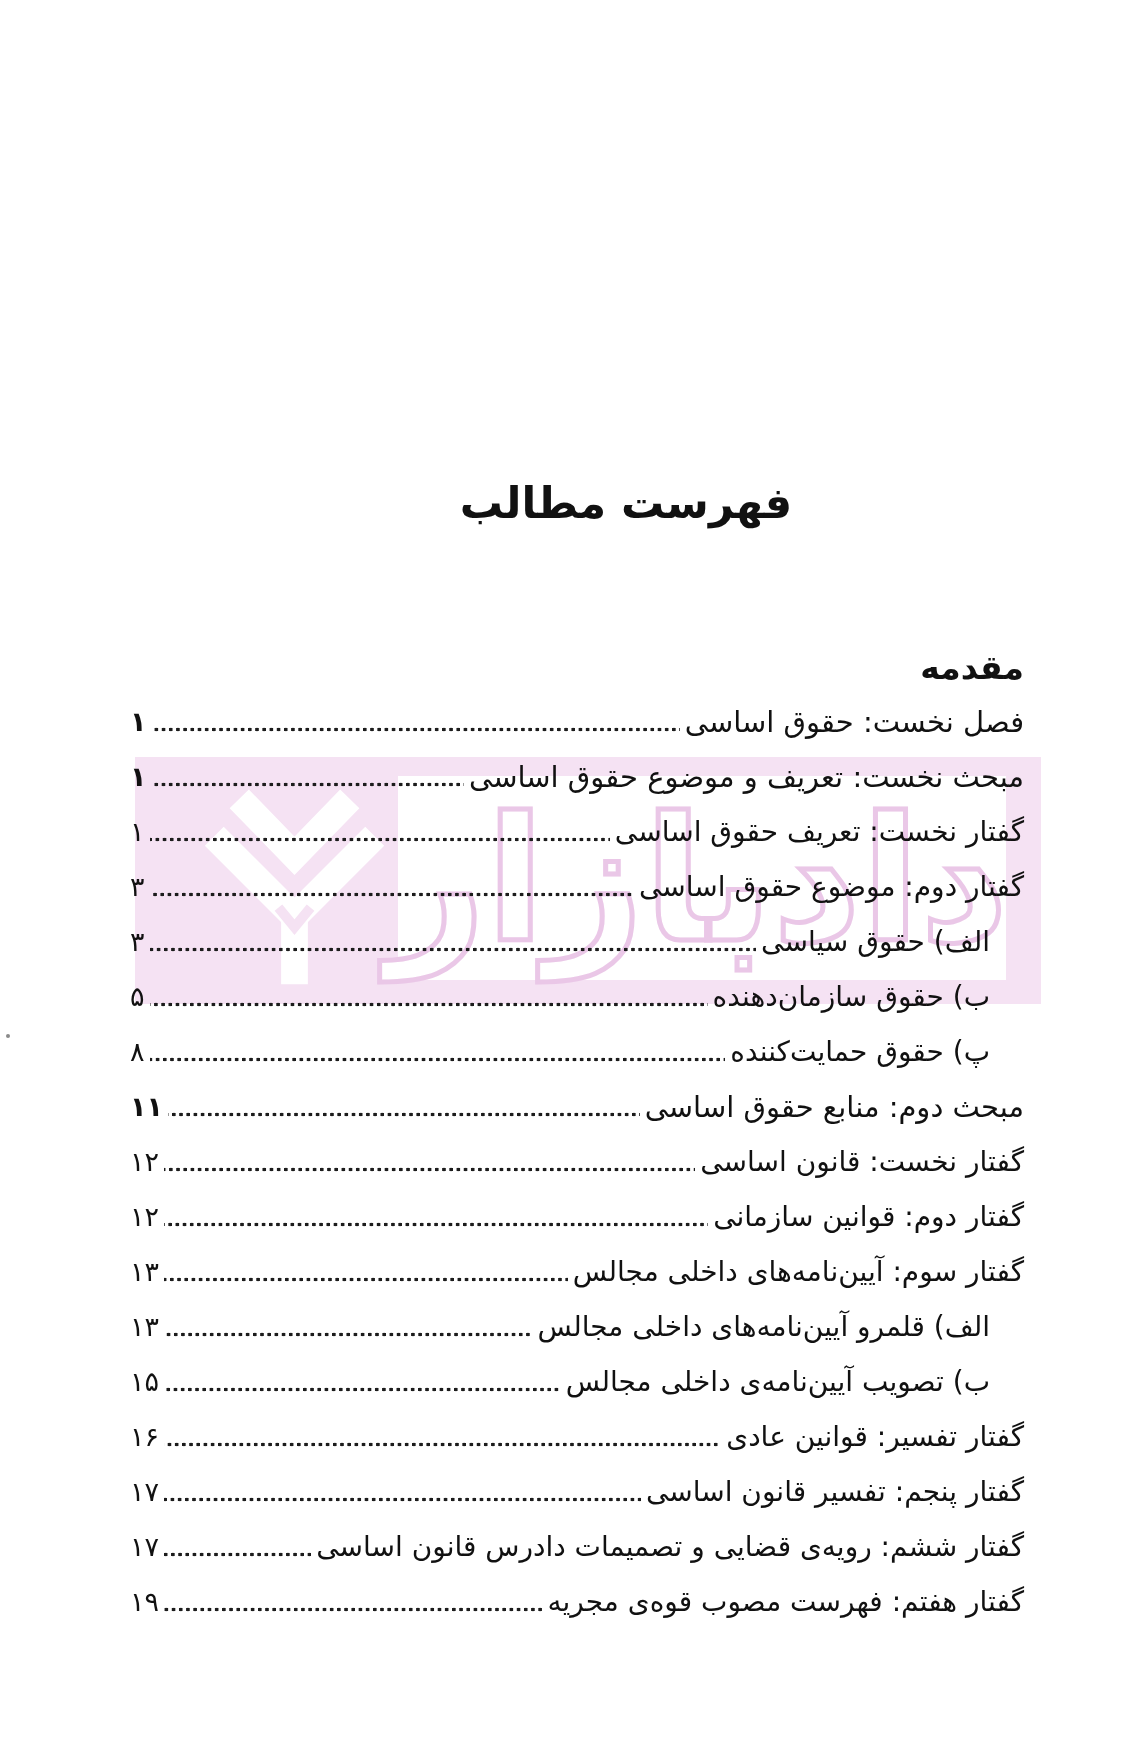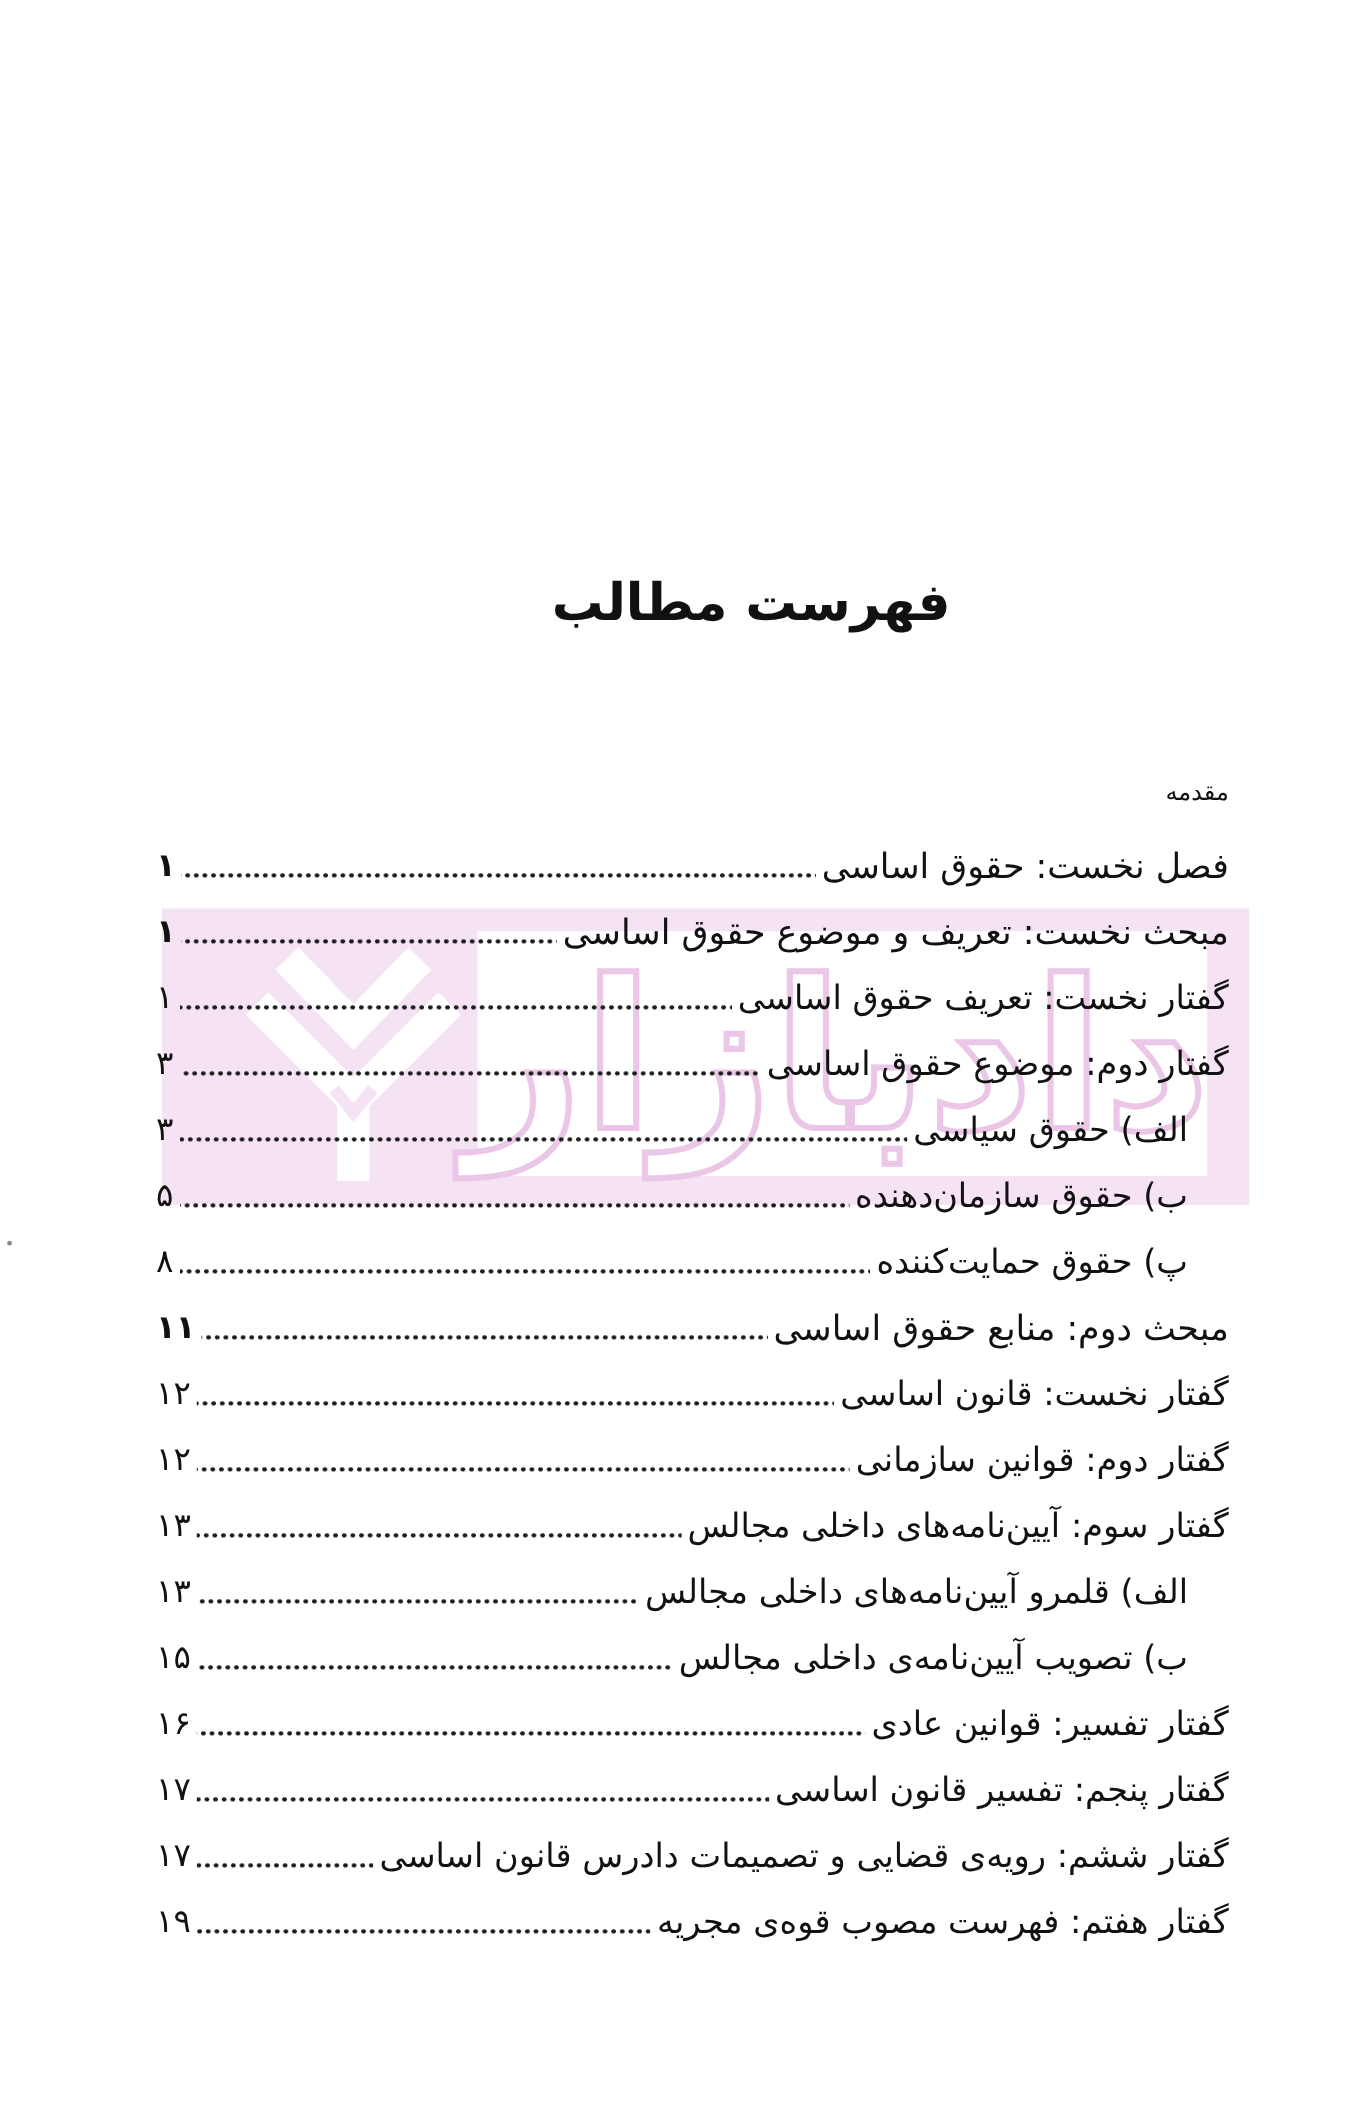--- a/index.html
+++ b/index.html
@@ -30,21 +30,21 @@
 
   
   .content { position:absolute; inset:0; z-index:1; }
   .doc-title {
     position:absolute; top:478px; left:0; right:0; margin:0;
     text-align:center; transform:translateX(58px);
     font-size:43px; font-weight:bold; color:#111;
   }
   .intro-heading {
     position:absolute; top:648px; right:112px;
-    font-size:20px; font-weight:normal; color:#111;
+    font-size:33px; font-weight:bold; color:#111;
   }
   .toc-list { position:absolute; top:690px; right:112px; left:130px; }
   .toc-row {
     display:flex; align-items:flex-end;
     height:55px;
     color:#111;
   }
   .toc-row .toc-label {
     flex:0 0 auto; white-space:nowrap;
     font-size:28px; line-height:46px;

